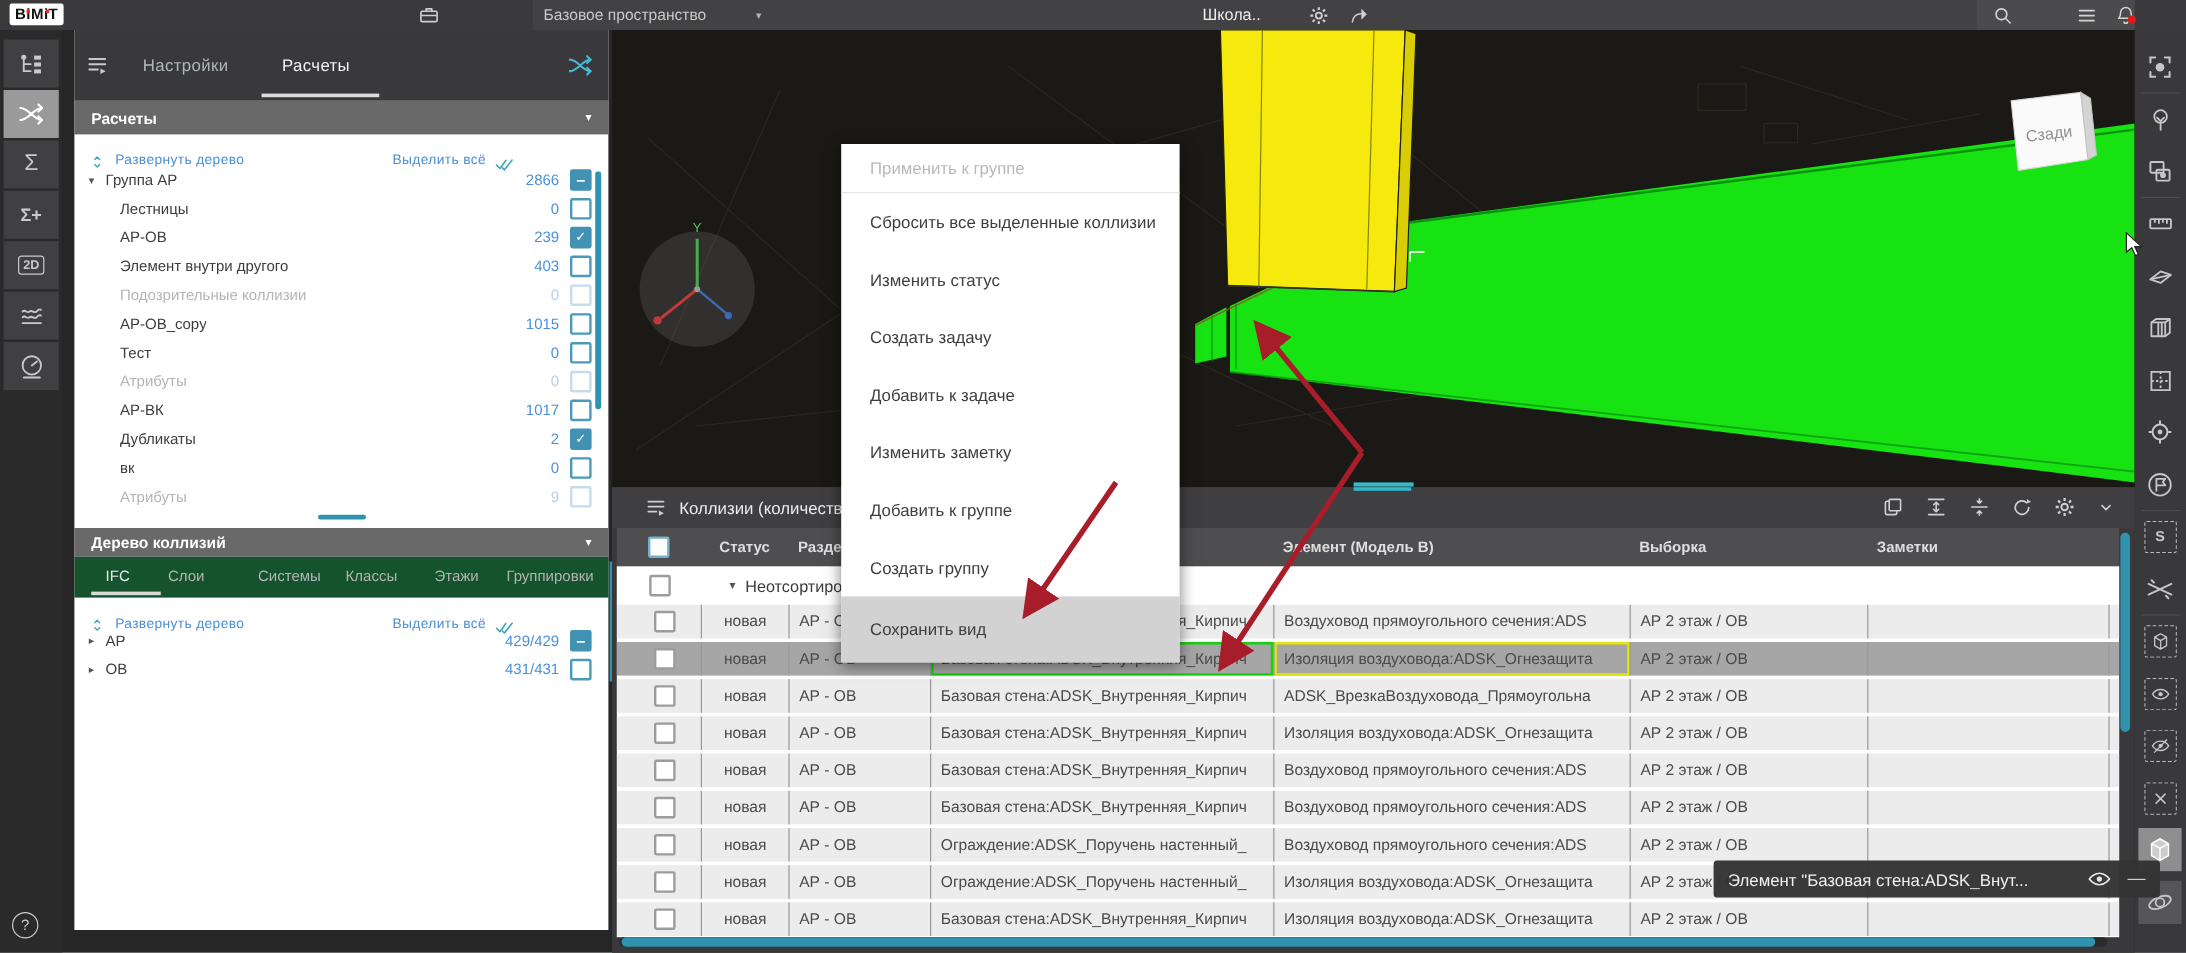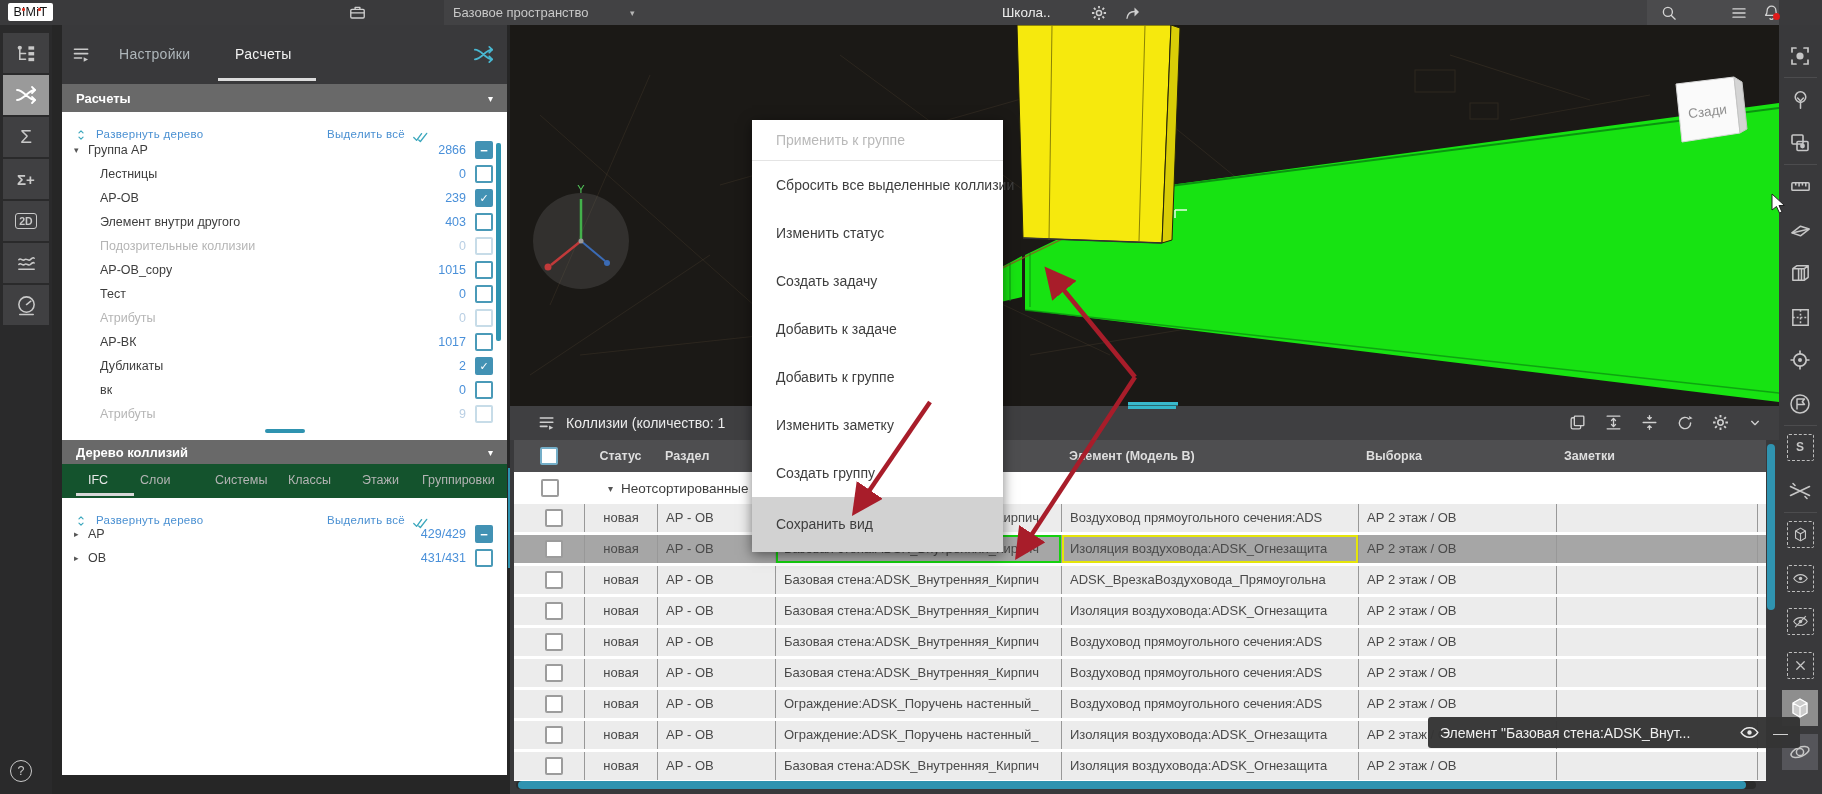--- a/index.html
+++ b/index.html
@@ -7,21 +7,21 @@
   font-family:"Liberation Sans","DejaVu Sans",sans-serif;-webkit-font-smoothing:antialiased}
 .abs{position:absolute}
 .ic{display:block}
 svg text{font-family:"Liberation Sans","DejaVu Sans",sans-serif}
 
 
 .topbar{position:absolute;left:0;top:0;width:1822px;height:25px;background:#3a3a3c;z-index:35}
 .tb-mid{position:absolute;left:444px;top:0;width:1203px;height:25px;background:#424244}
 .tb-right{position:absolute;left:1647px;top:0;width:132px;height:25px;background:#4b4b4d}
 .logo{position:absolute;left:8px;top:3px;width:45px;height:18px;background:#fff;border-radius:2px;
-  color:#111;font-size:12.5px;font-weight:normal;display:flex;align-items:center;justify-content:center;letter-spacing:.4px}
+  color:#111;font-size:12.5px;font-weight:bold;display:flex;align-items:center;justify-content:center;letter-spacing:.4px}
 .logo i{position:absolute;width:3px;height:3px;background:#e03020;border-radius:1px;top:5px}
 .tbtxt{color:#c8c8c8;font-size:13px;line-height:25px}
 .caret{font-size:9px;color:#b5b5b5}
 
 
 .lsidebar{position:absolute;left:0;top:25px;width:52px;height:769px;background:#2a2a2b;z-index:16}
 .lt{position:absolute;left:3px;width:46px;height:40px;background:#404042;color:#c9c9c9;
   display:flex;align-items:center;justify-content:center}
 .lt.active{background:#9a9a9a;color:#fff}
 .sigma{font-size:19px}
@@ -86,21 +86,21 @@
 .cbg{border-color:#9c9c9c}
 .cbh{border-color:#74aec8}
 .bgreen{box-shadow:inset 0 0 0 2px #15d10f}
 .byellow{box-shadow:inset 0 0 0 2px #e5e50a}
 .tvscroll{position:absolute;right:4px;top:38px;width:8px;height:166px;border-radius:4px}
 .thscroll{position:absolute;left:6px;bottom:5px;width:1240px;height:8px;background:#2b2b2b;border-radius:4px}
 .thumbh{position:absolute;left:2px;top:0;width:1228px;height:8px;border-radius:4px}
 .topind{position:absolute;left:618px;top:0;width:48px;height:3px;background:#35b6c9}
 
 
-.menu{position:absolute;left:752px;top:120px;width:251px;background:#fff;z-index:40;
+.menu{position:absolute;left:701px;top:120px;width:282px;background:#fff;z-index:40;
   box-shadow:0 3px 12px rgba(0,0,0,.5)}
 .mi0{height:40px;line-height:40px;padding-left:24px;font-size:14px;color:#b9b9b9;white-space:nowrap}
 .mdiv{height:1px;background:#e4e4e4}
 .mi{height:48px;line-height:48px;padding-left:24px;font-size:14px;color:#3e3e3e;white-space:nowrap}
 .mi.hl{height:55px;line-height:55px;background:#d2d2d2}
 
 
 .rsidebar{position:absolute;left:1779px;top:0;width:43px;height:794px;background:#39393b;z-index:30}
 .rt{position:absolute;left:3px;width:36px;height:36px;display:flex;align-items:center;justify-content:center;color:#c6c6c6}
 .rt.active{background:#8e8e8e;color:#fff}
@@ -764,22 +764,22 @@
       </div>
   </div>
 
   <div class="menu">
     <div class="mi0">Применить к группе</div>
     <div class="mdiv"></div>
     <div class="mi">Сбросить все выделенные коллизии</div>
     <div class="mi">Изменить статус</div>
     <div class="mi">Создать задачу</div>
     <div class="mi">Добавить к задаче</div>
+    <div class="mi">Изменить заметку</div>
     <div class="mi">Добавить к группе</div>
-    <div class="mi">Изменить заметку</div>
     <div class="mi">Создать группу</div>
     <div class="mi hl">Сохранить вид</div>
   </div>
 
   <div class="rsidebar">
     <svg class="ic abs" style="left:11px;top:2px;color:#c4c4c4" width="21" height="21">
         <use href="#sym-user"></use>
       </svg>
     <div class="rt" style="top:38px">
         <svg class="ic" width="24" height="24">

